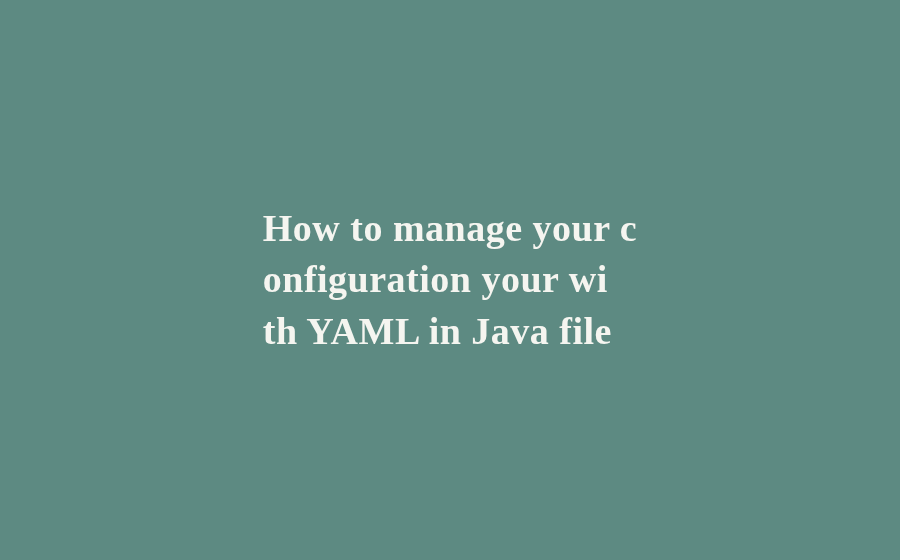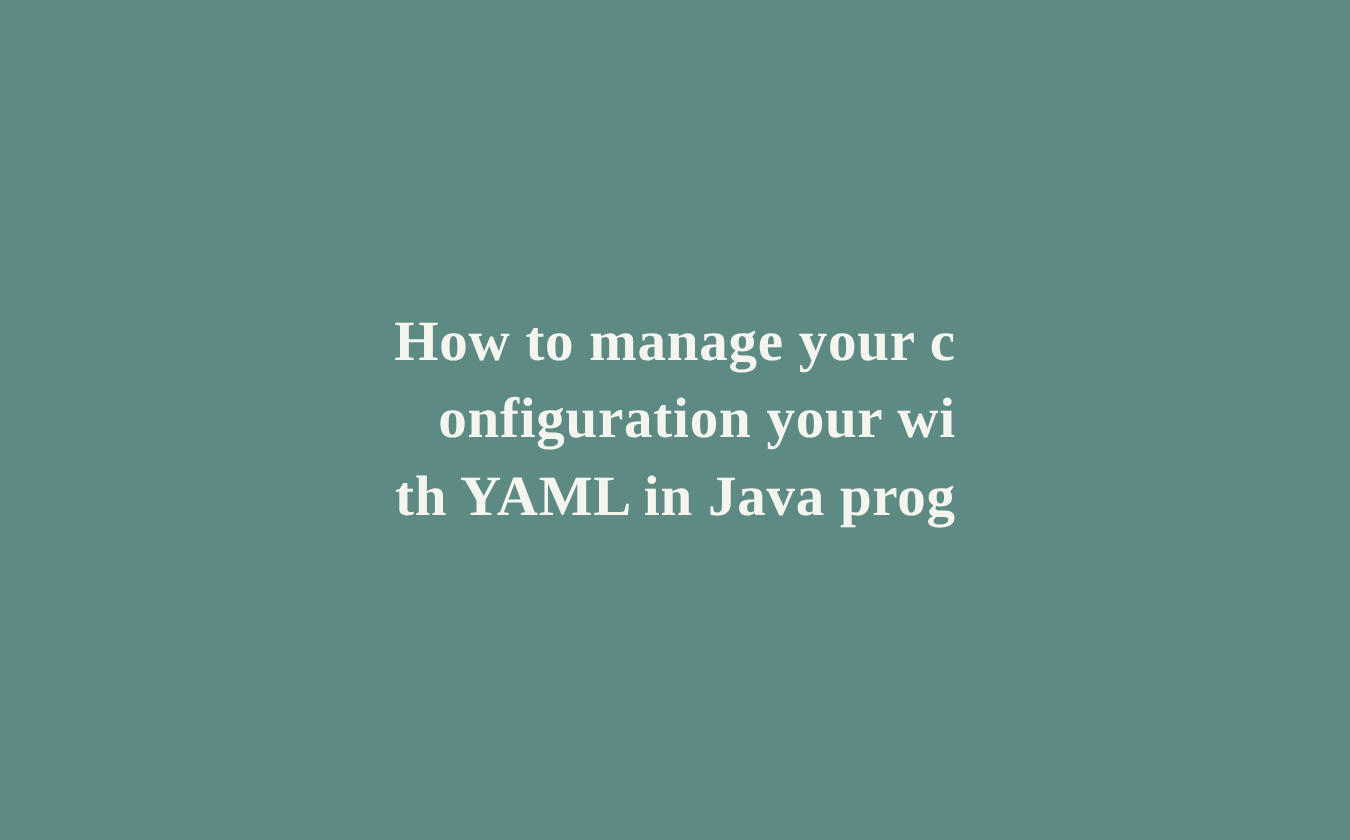--- a/index.html
+++ b/index.html
@@ -10,30 +10,30 @@
   body {
     width: 900px;
     height: 560px;
     background-color: #5d8a82;
     display: flex;
     align-items: center;
     justify-content: center;
     overflow: hidden;
   }
   .text-container {
-    text-align: right;
+    text-align: left;
     color: #f5f5f0;
     font-family: "Comic Sans MS", "Segoe Script", cursive;
     font-size: 38px;
     font-weight: bold;
     line-height: 1.35;
     padding: 0 90px;
     letter-spacing: 0.5px;
   }
 </style>
 </head>
 <body>
 
 <div class="text-container">
   <span>How to manage your c</span><br>
   <span>onfiguration your wi</span><br>
-  <span>th YAML in Java prog</span>
+  <span>th YAML in Java file</span>
 </div>
 
 </body></html>

